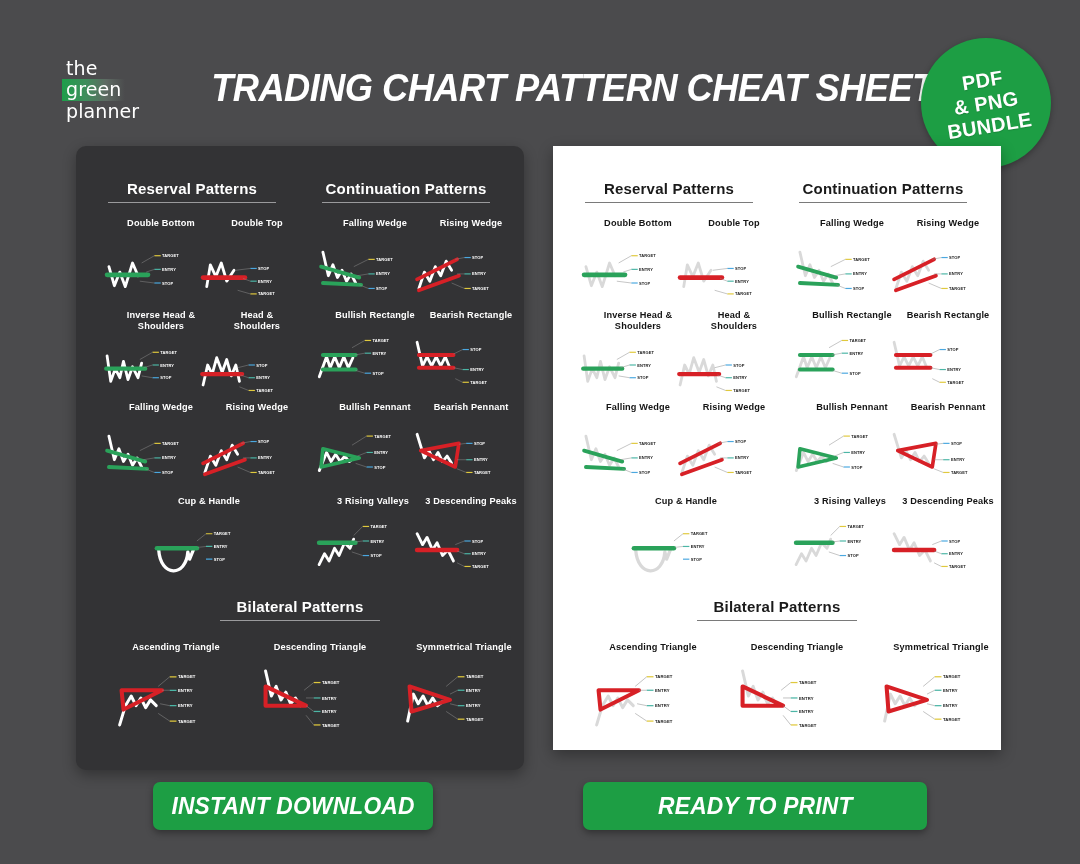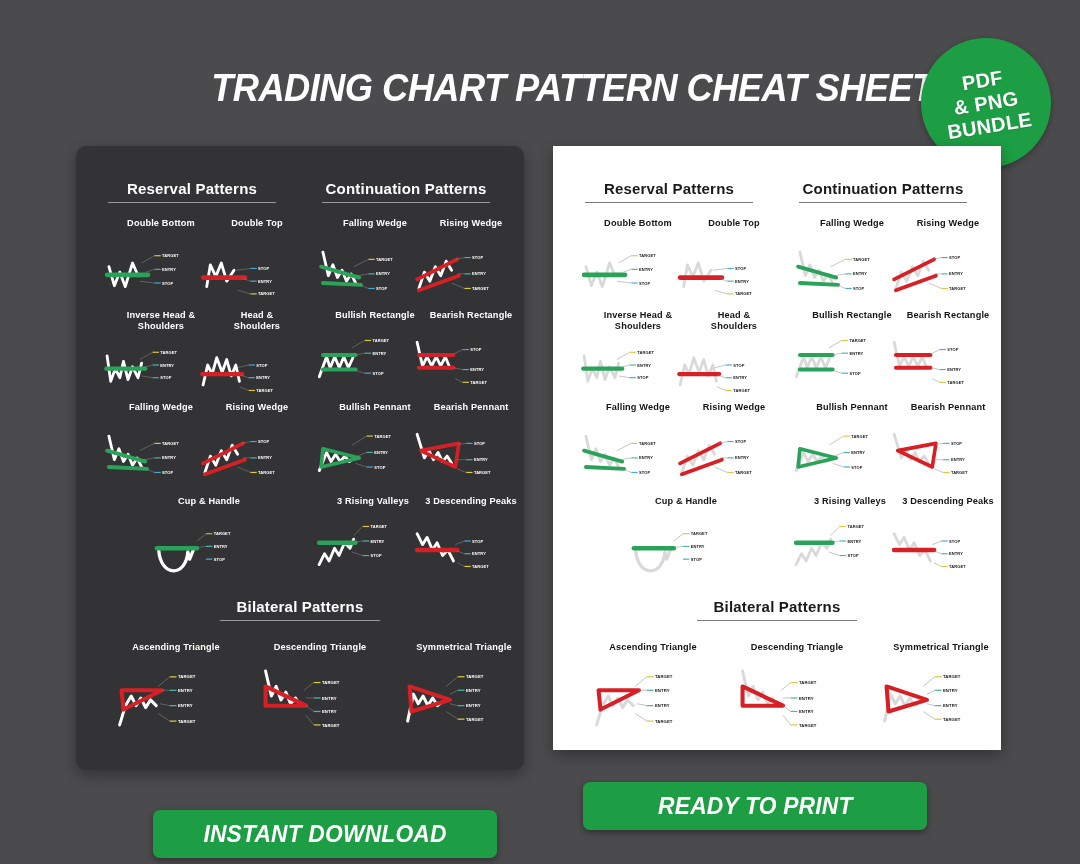--- a/index.html
+++ b/index.html
@@ -95,28 +95,33 @@
   .cta{
     position:absolute; height:48px; border-radius:7px;
     background:#1d9e44; display:flex; align-items:center; justify-content:center;
     box-shadow:0 3px 7px rgba(0,0,0,.35);
     cursor:pointer;
   }
   .cta span{
     color:#ffffff; font-weight:bold; font-style:italic;
     font-size:24px; letter-spacing:.2px; transform:scaleX(.95);
   }
-  #cta-download{ left:153px; top:782px; width:344px;margin-top:28px; }
+  #cta-download{ left:153px; top:782px; width:280px; }
   #cta-print{ left:583px; top:782px; width:344px; }
 </style>
 </head>
 <body>
 
 <div id="header">
 
+  <div id="logo">
+    <div class="logo-line first">the</div>
+    <div><span class="logo-line green-box">green</span></div>
+    <div class="logo-line indent">planner</div>
+  </div>
 
   <div id="page-title">TRADING CHART PATTERN CHEAT SHEET</div>
 
   <div id="badge">
     <div id="badge-text">
       <span>PDF</span>
       <span>&amp; PNG</span>
       <span>BUNDLE</span>
     </div>
   </div>

